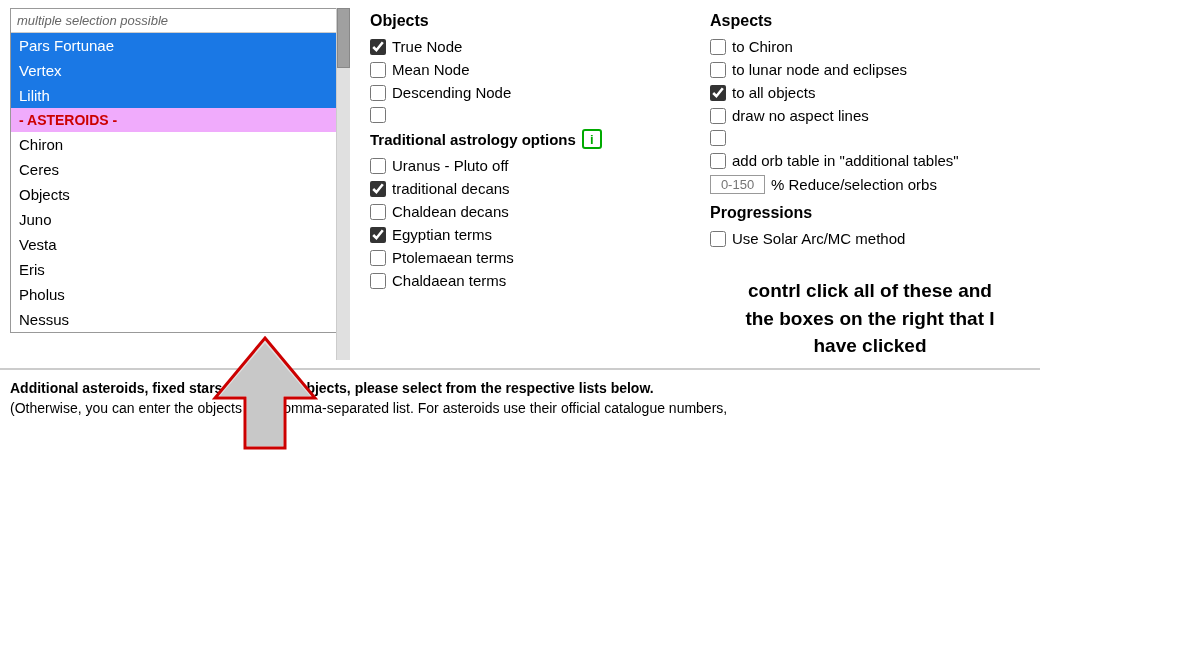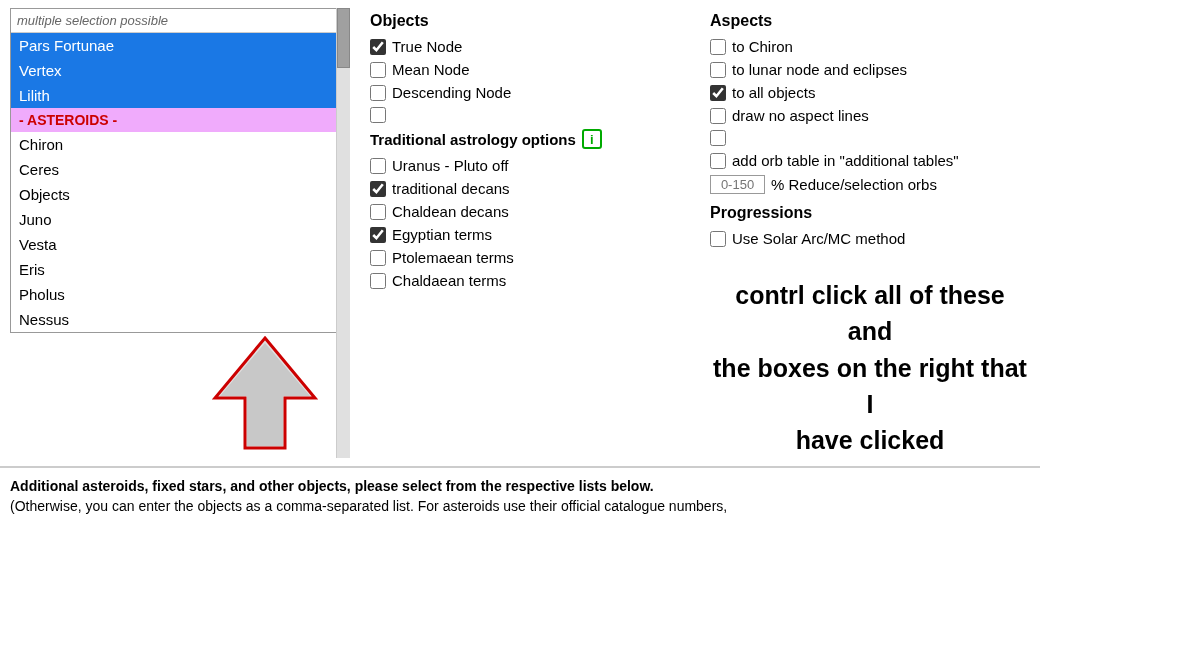--- a/index.html
+++ b/index.html
@@ -324,21 +324,21 @@
 
       <div class="progressions-title">Progressions</div>
 
       <div id="progressions-items">
           <div class="checkbox-row">
             <input type="checkbox" style="">
             <span>Use Solar Arc/MC method</span>
           </div>
         </div>
 
-      <div style="margin-top: 30px; max-width: 380px; text-align: center; font-size: 25px; font-weight: bold; line-height: 1.45;">
+      <div style="margin-top: 30px; max-width: 380px; text-align: center; font-size: 19px; font-weight: bold; line-height: 1.45;">
         <div>contrl click all of these and</div>
         <div>the boxes on the right that I</div>
         <div>have clicked</div>
       </div>
     </div>
 
   </div>
 
   <div class="bottom-section">
     <div class="bottom-bold">Additional asteroids, fixed stars, and other objects, please select from the respective lists below.</div>

